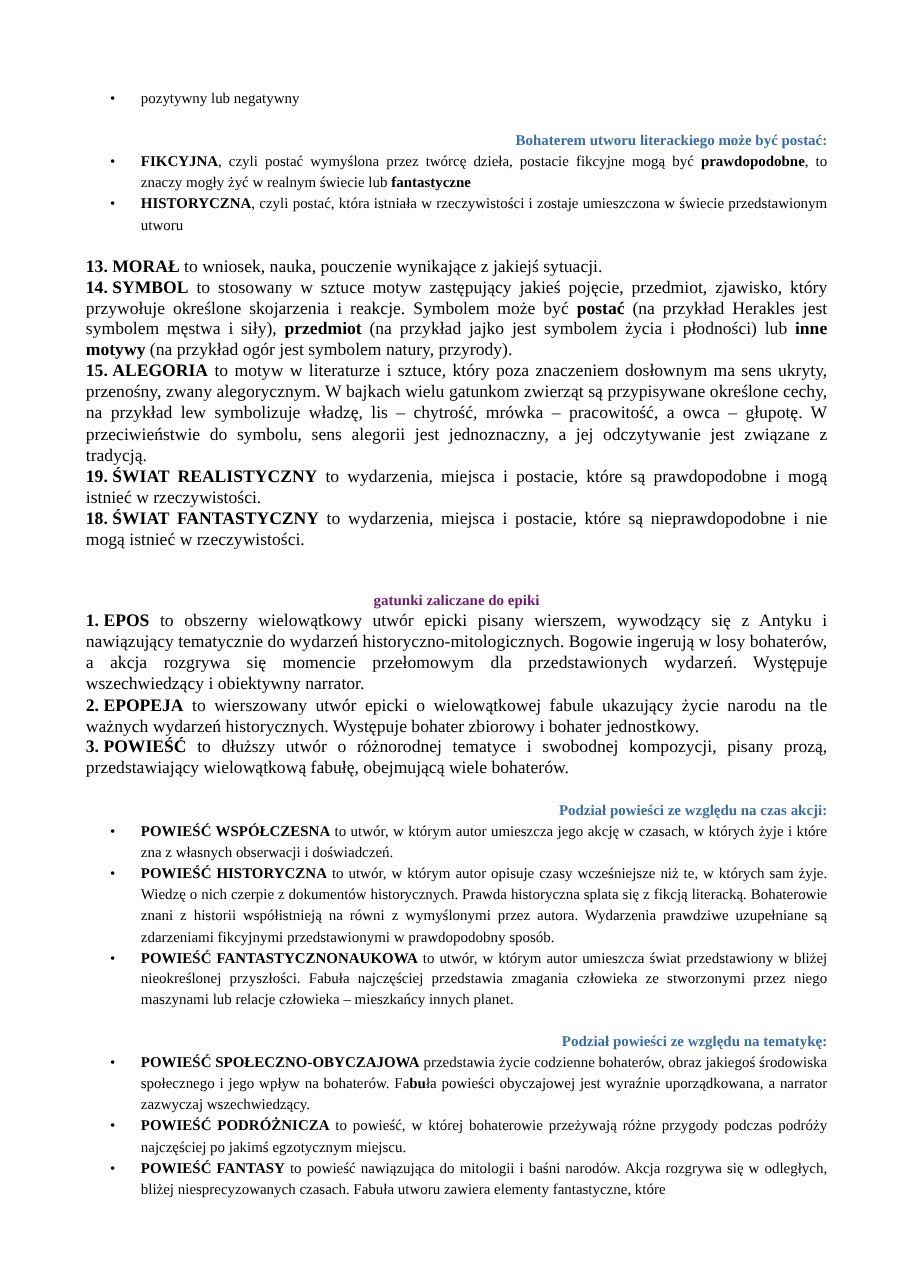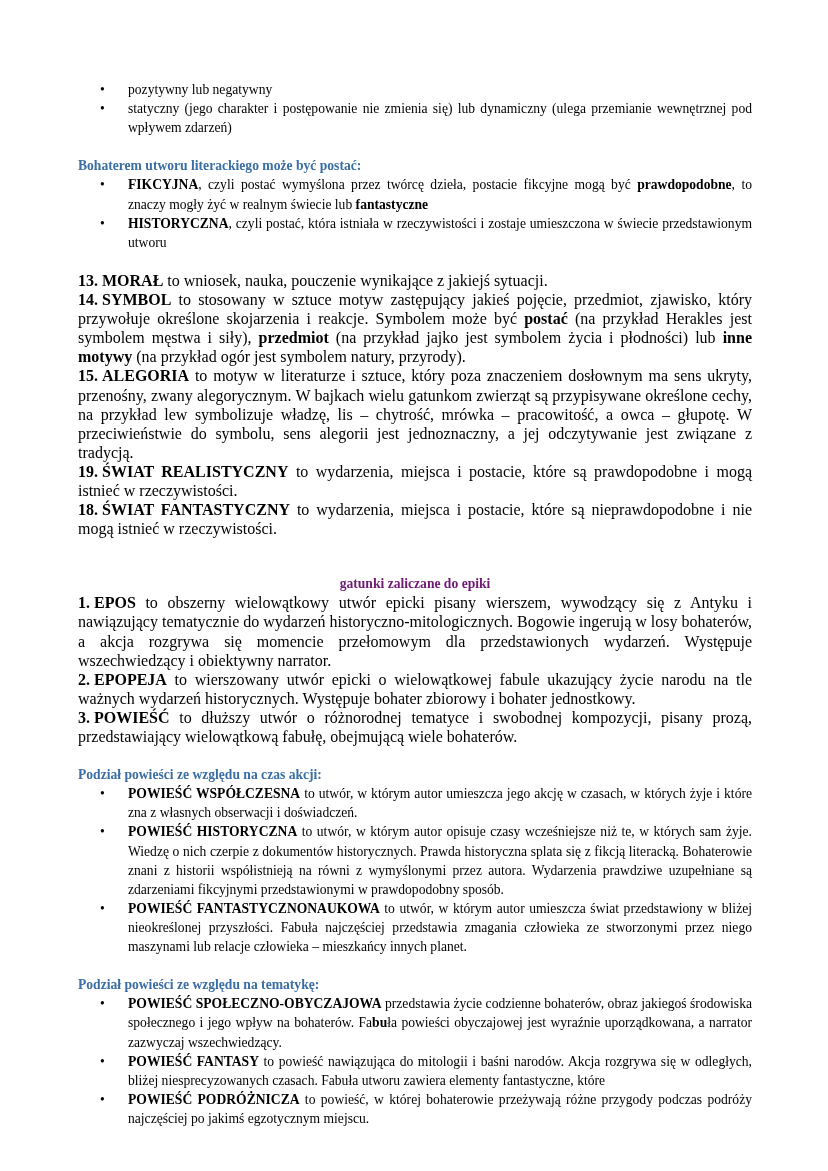--- a/index.html
+++ b/index.html
@@ -36,21 +36,21 @@
     text-align: justify;
     text-justify: inter-word;
     hyphens: none;
     margin: 0;
   }
   .heading-blue {
     font-size: 13.6px;
     line-height: 19.1px;
     font-weight: bold;
     color: #3a6ea5;
-    text-align: left;
+    text-align: right;
     margin: 0;
   }
   .heading-blue-center {
     font-size: 13.6px;
     line-height: 19.1px;
     font-weight: bold;
     color: #701a75;
     text-align: center;
     margin: 0;
   }
@@ -85,21 +85,20 @@
   b, strong { font-weight: bold; }
 </style>
 </head>
 <body>
 
 <div class="page">
   <div class="content">
 
     <ul class="bullets">
       <li>pozytywny lub negatywny</li>
-      <li>statyczny (jego charakter i postępowanie nie zmienia się) lub dynamiczny (ulega przemianie wewnętrznej pod wpływem zdarzeń)</li>
     </ul>
 
     <div class="gap"></div>
 
     <p class="heading-blue">Bohaterem utworu literackiego może być postać:</p>
 
     <ul class="bullets">
       <li><b>FIKCYJNA</b><span>, czyli postać wymyślona przez twórcę dzieła, postacie fikcyjne mogą być </span><b>prawdopodobne</b><span>, to znaczy mogły żyć w realnym świecie lub </span><b>fantastyczne</b></li>
       <li><b>HISTORYCZNA</b><span>, czyli postać, która istniała w rzeczywistości i zostaje umieszczona w świecie przedstawionym utworu</span></li>
     </ul>
@@ -136,18 +135,18 @@
       <li><b>POWIEŚĆ HISTORYCZNA</b><span> to utwór, w którym autor opisuje czasy wcześniejsze niż te, w których sam żyje. Wiedzę o nich czerpie z dokumentów historycznych. Prawda historyczna splata się z fikcją literacką. Bohaterowie znani z historii współistnieją na równi z wymyślonymi przez autora. Wydarzenia prawdziwe uzupełniane są zdarzeniami fikcyjnymi przedstawionymi w prawdopodobny sposób.</span></li>
       <li><b>POWIEŚĆ FANTASTYCZNONAUKOWA</b><span> to utwór, w którym autor umieszcza świat przedstawiony w bliżej nieokreślonej przyszłości. Fabuła najczęściej przedstawia zmagania człowieka ze stworzonymi przez niego maszynami lub relacje człowieka – mieszkańcy innych planet.</span></li>
     </ul>
 
     <div class="gap"></div>
 
     <p class="heading-blue">Podział powieści ze względu na tematykę:</p>
 
     <ul class="bullets">
       <li><b>POWIEŚĆ SPOŁECZNO-OBYCZAJOWA</b><span> przedstawia życie codzienne bohaterów, obraz jakiegoś środowiska społecznego i jego wpływ na bohaterów. Fa</span><b>bu</b><span>ła powieści obyczajowej jest wyraźnie uporządkowana, a narrator zazwyczaj wszechwiedzący.</span></li>
+      <li><b>POWIEŚĆ PODRÓŻNICZA</b><span> to powieść, w której bohaterowie przeżywają różne przygody podczas podróży najczęściej po jakimś egzotycznym miejscu.</span></li>
       <li><b>POWIEŚĆ FANTASY</b><span> to powieść nawiązująca do mitologii i baśni narodów. Akcja rozgrywa się w odległych, bliżej niesprecyzowanych czasach. Fabuła utworu zawiera elementy fantastyczne, które</span></li>
-      <li><b>POWIEŚĆ PODRÓŻNICZA</b><span> to powieść, w której bohaterowie przeżywają różne przygody podczas podróży najczęściej po jakimś egzotycznym miejscu.</span></li>
     </ul>
 
   </div>
 </div>
 
 </body></html>

